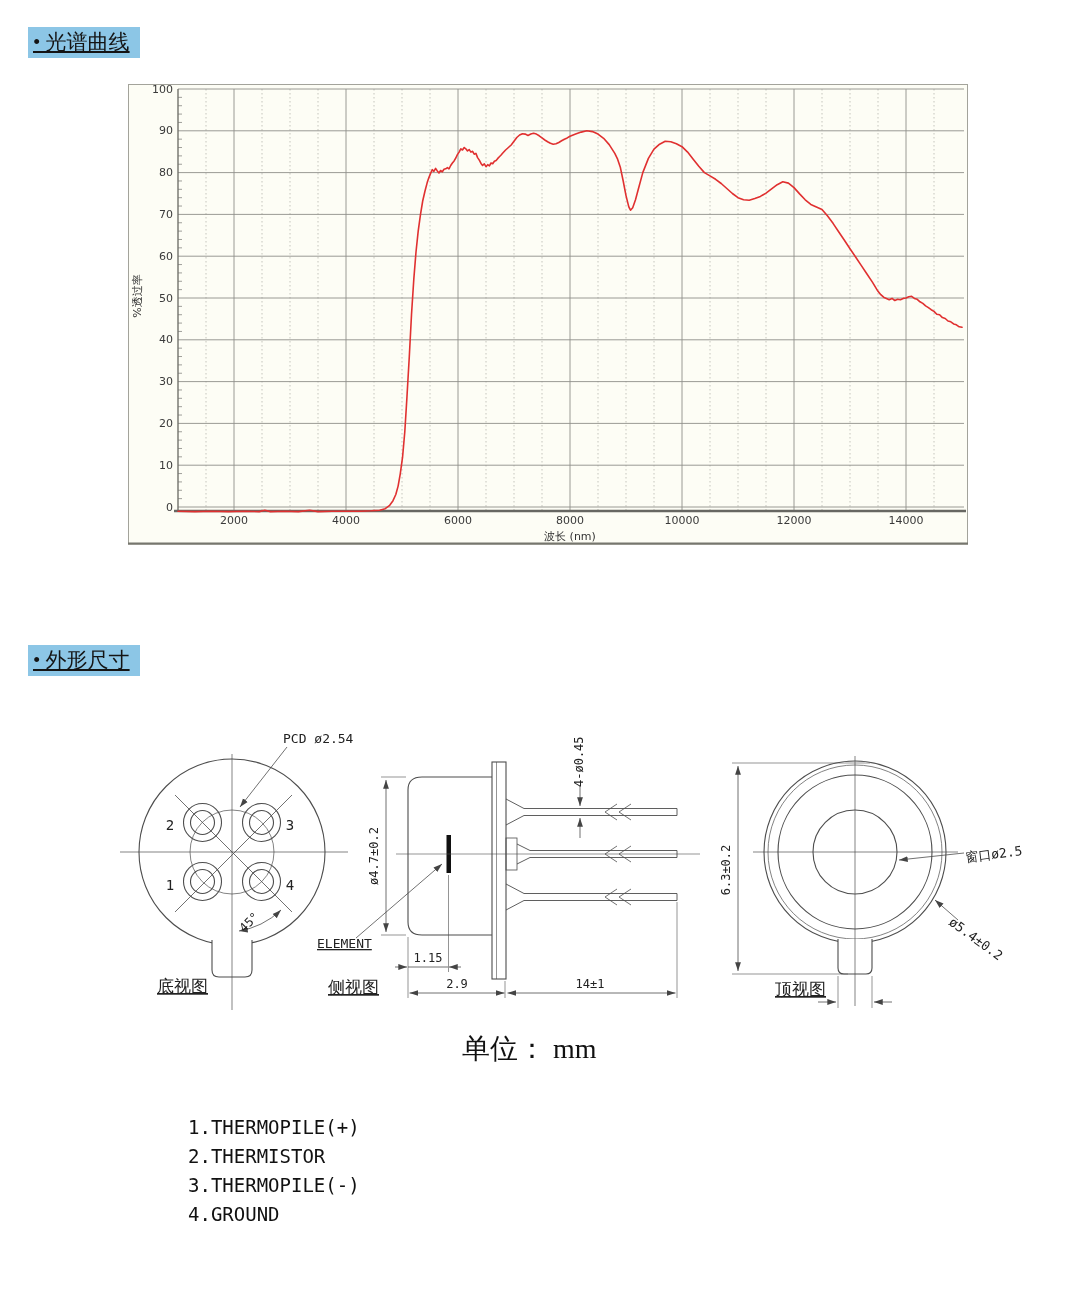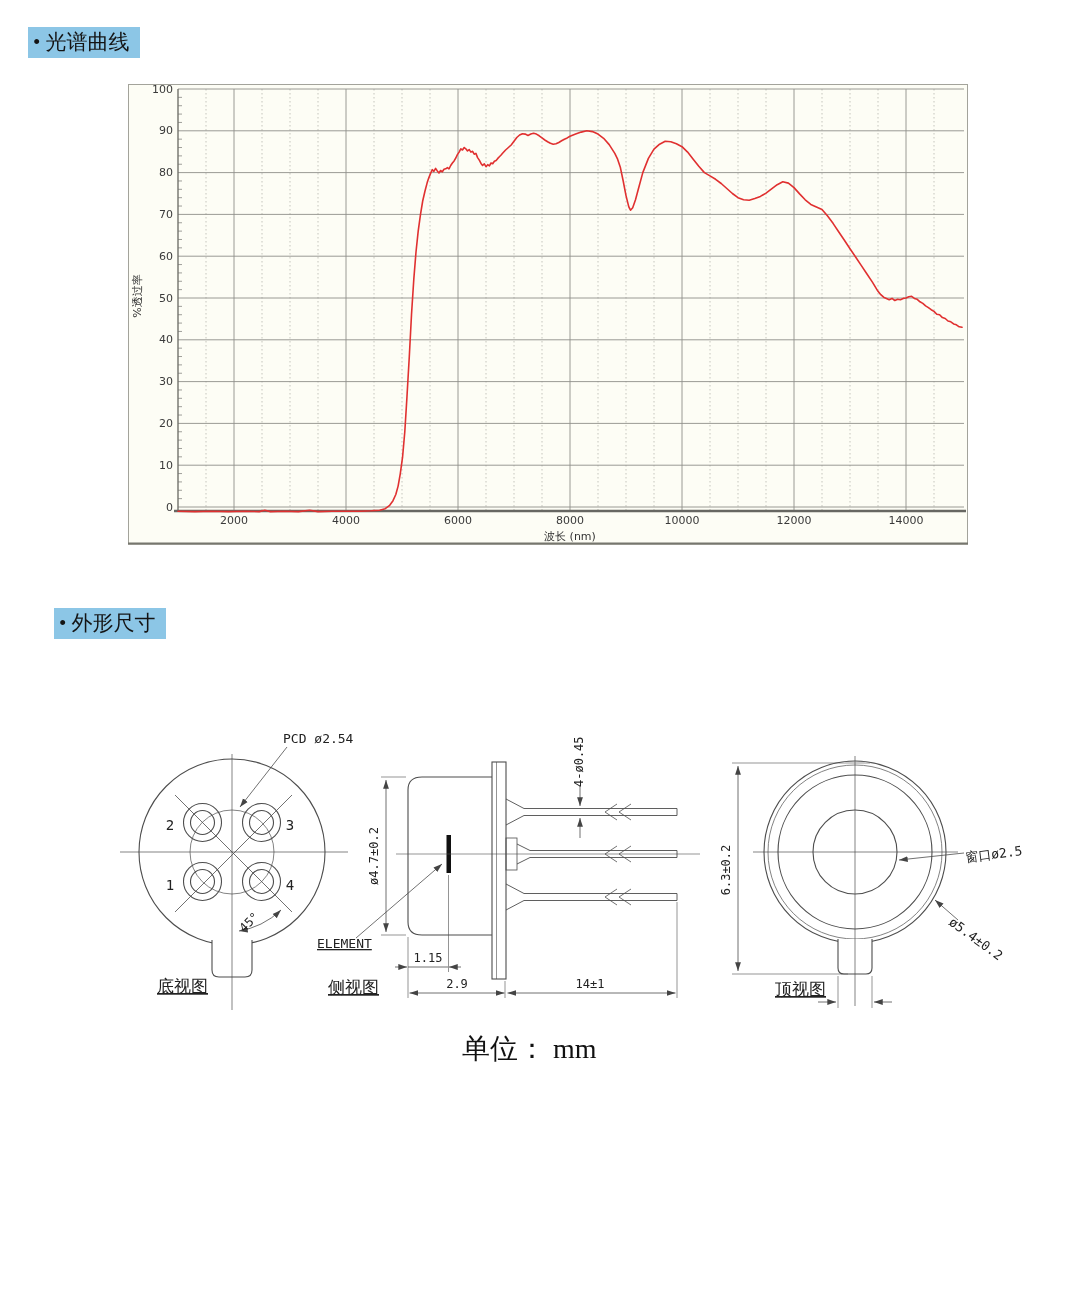--- a/index.html
+++ b/index.html
@@ -1,21 +1,21 @@
 <!DOCTYPE html>
 <html><head>
 <meta charset="utf-8">
 <style>
   html,body{margin:0;padding:0;background:#ffffff;}
   .page{position:relative;width:1086px;height:1289px;background:#ffffff;overflow:hidden;
         font-family:"Liberation Serif","DejaVu Serif",serif;color:#1b1b1b;}
   .sec-title{position:absolute;left:28px;display:inline-block;background:#8cc6e6;
-        font-size:21px;line-height:26px;padding:2px 10px 3px 5px;color:#141414;}
+        font-size:21px;line-height:26px;padding:2px 10px 3px 5px;color:#141414;text-decoration:underline;}
   .t1{top:27px;}
-  .t2{top:608px;margin-left:26px;}
+  .t2{top:645px;}
   .chart-box{position:absolute;left:128px;top:84px;width:840px;height:461px;}
   .chart-box svg{display:block;font-family:"DejaVu Sans","Liberation Sans",sans-serif;}
   .drawings{position:absolute;left:100px;top:690px;width:930px;height:330px;}
   .drawings text{fill:#222;stroke:none;}
   .dimtext{font-family:"DejaVu Sans Mono","Liberation Mono",monospace;font-size:12px;}
   .dimtext13{font-family:"DejaVu Sans Mono","Liberation Mono",monospace;font-size:13px;}
   .pinnum{font-family:"DejaVu Sans Mono","Liberation Mono",monospace;font-size:14px;}
   .viewlabel{font-family:"Liberation Serif","DejaVu Serif",serif;font-size:17px;}
   .u{text-decoration:underline;}
   .unit-note{position:absolute;left:462px;top:1030px;font-size:28px;color:#111;}
@@ -259,14 +259,20 @@
       <line x1="792" y1="312" x2="774" y2="312" stroke-width="0.8" marker-end="url(#arr)"></line>
     </g>
     <text class="dimtext" transform="translate(630,180) rotate(-90)" text-anchor="middle">6.3±0.2</text>
     <text class="dimtext13" transform="translate(866,172) rotate(-7)">窗口ø2.5</text>
     <text class="dimtext13" transform="translate(848,234) rotate(36)">ø5.4±0.2</text>
     <text class="viewlabel u" x="675" y="305">顶视图</text>
   </svg>
 
   <div class="unit-note">单位： mm</div>
 
+  <div class="pinout">
+    <div>1.THERMOPILE(+)</div>
+    <div>2.THERMISTOR</div>
+    <div>3.THERMOPILE(-)</div>
+    <div>4.GROUND</div>
+  </div>
 
 </div>
 
 </body></html>

